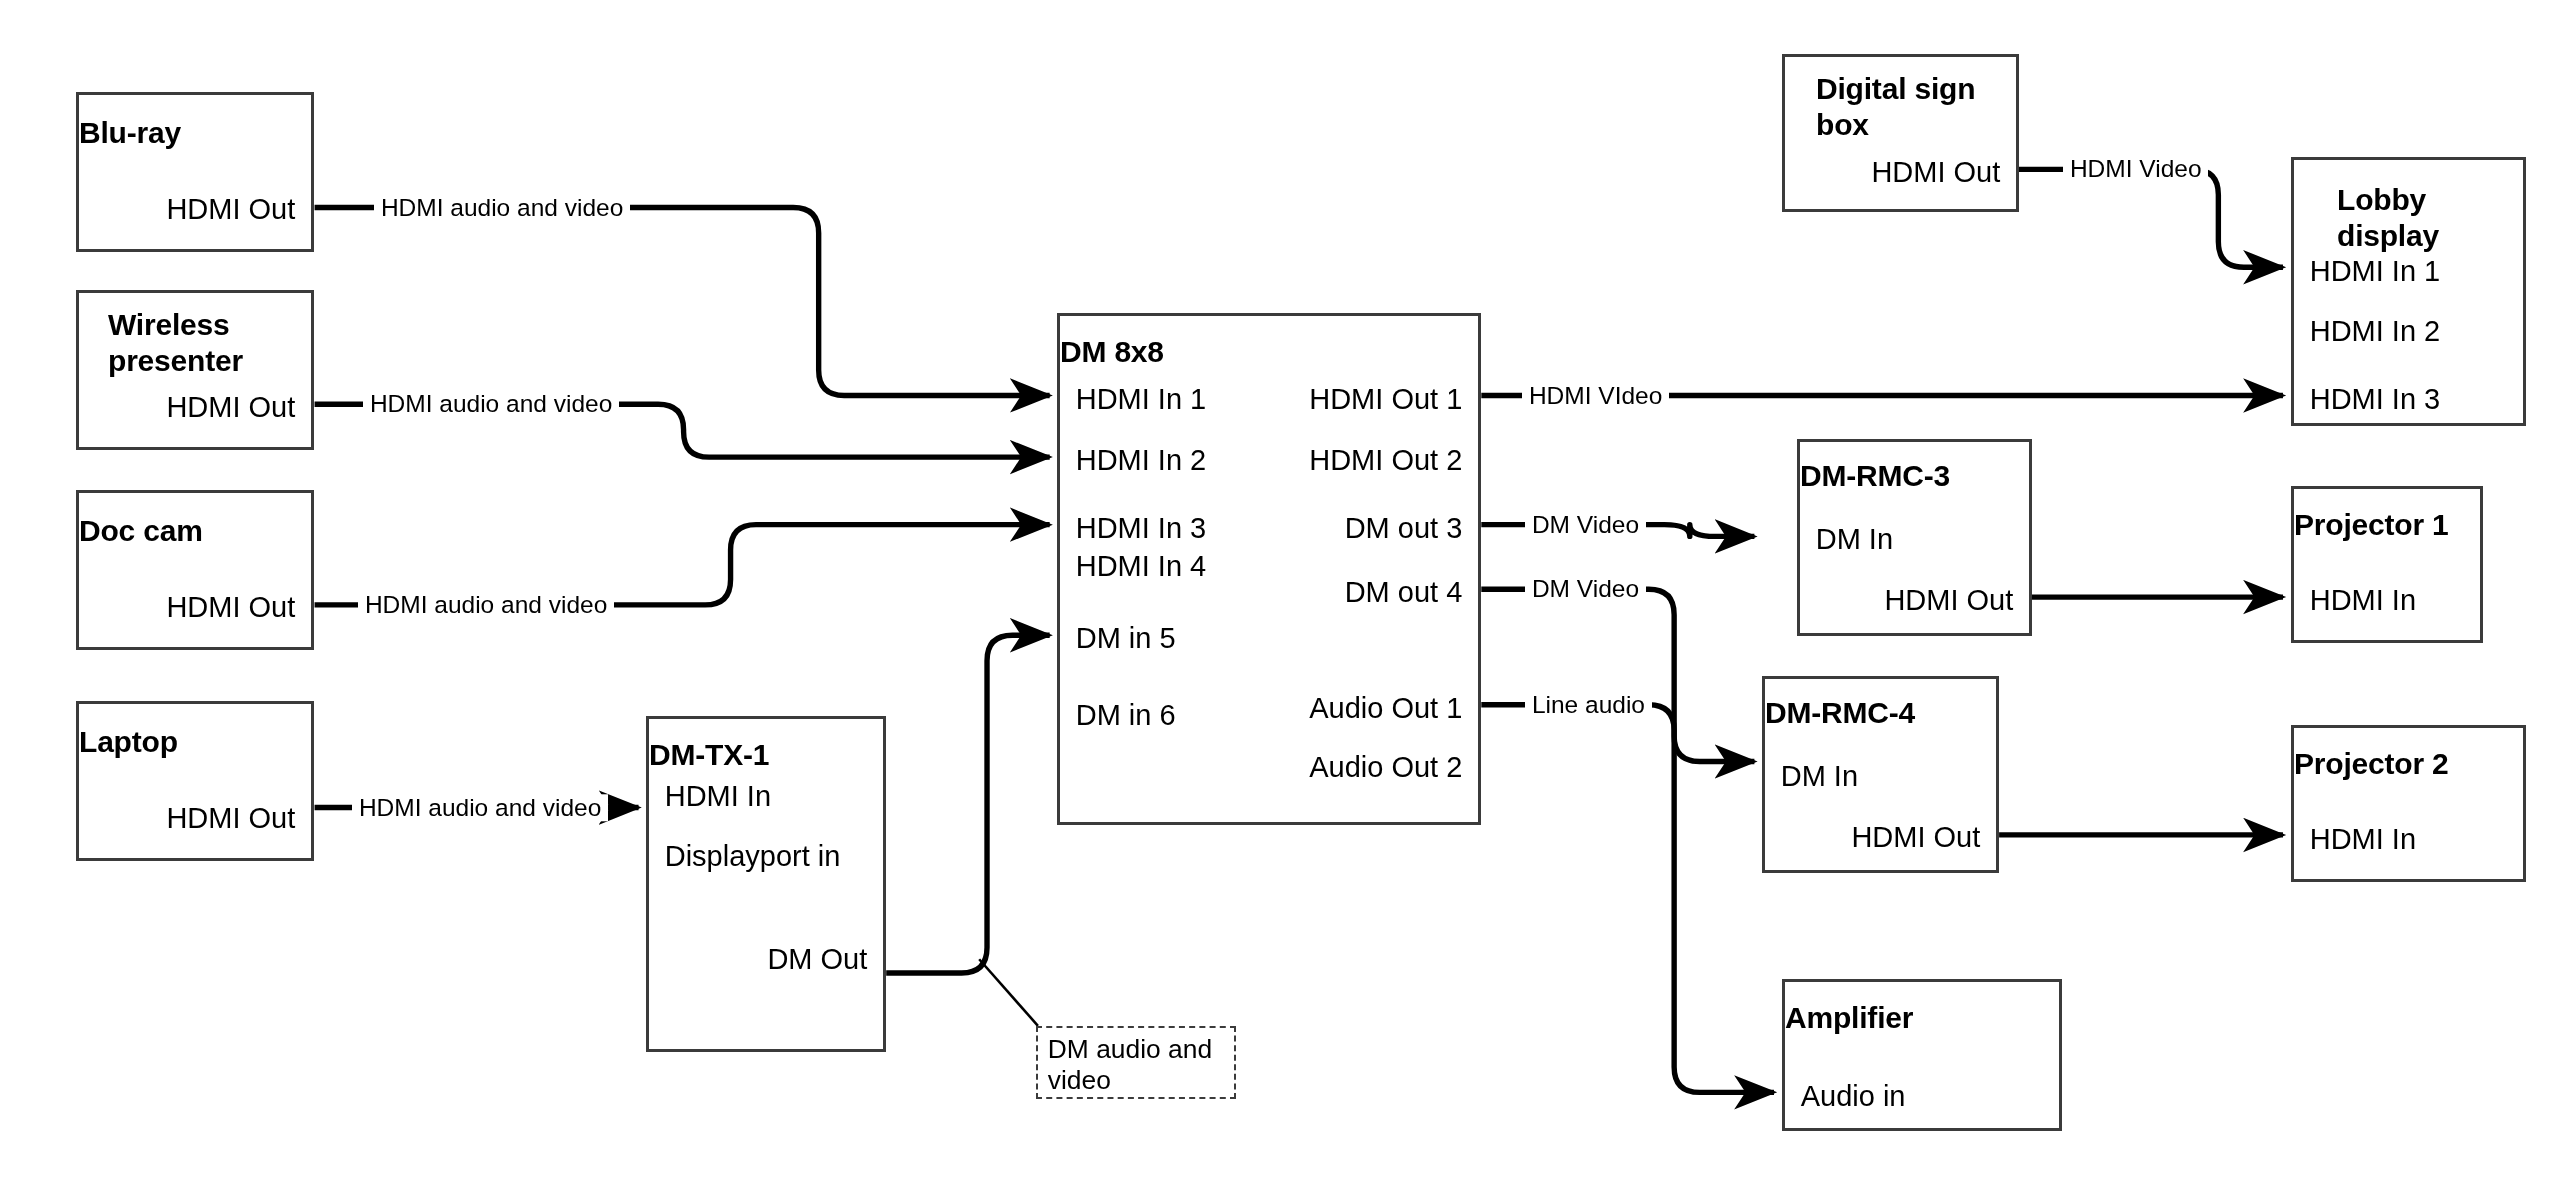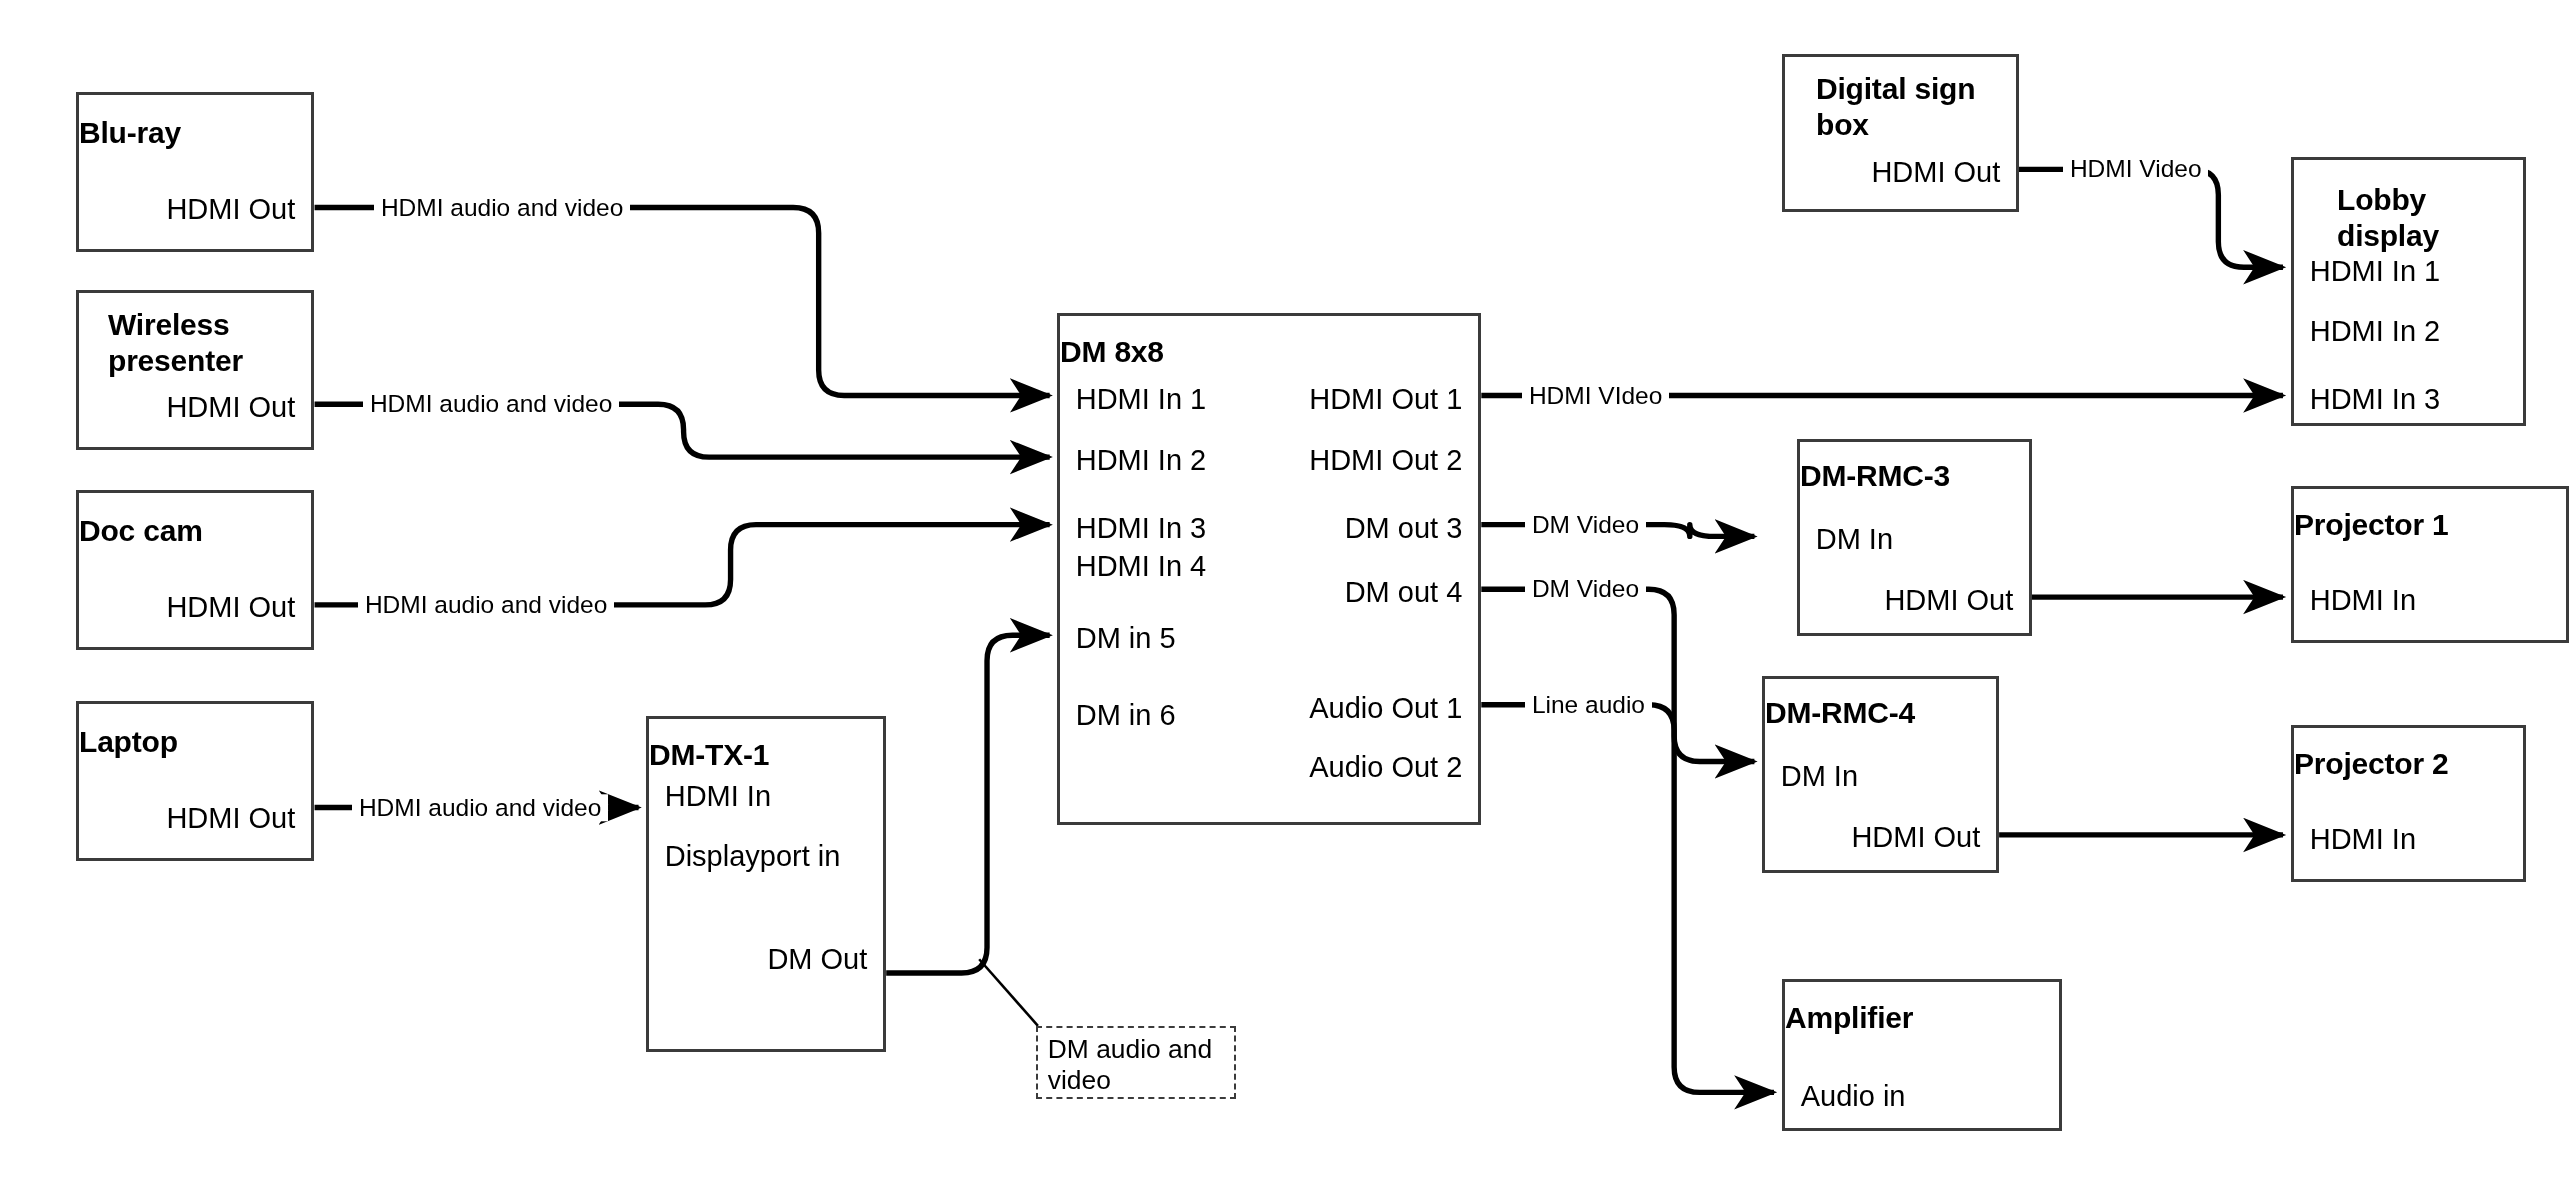--- a/index.html
+++ b/index.html
@@ -180,21 +180,21 @@
     <div class="port left" style="left:15.7px; top:81px;">DM In</div>
     <div class="port right" style="right:15.7px; top:142px;">HDMI Out</div>
   </div>
 
   <div class="node" style="left:1762px; top:676px; width:237px; height:197px;">
     <div class="node-title" style="top:15.7px;">DM-RMC-4</div>
     <div class="port left" style="left:15.7px; top:81px;">DM In</div>
     <div class="port right" style="right:15.7px; top:142px;">HDMI Out</div>
   </div>
 
-  <div class="node" style="left:2291px; top:486px; width:278px; height:157px;">
+  <div class="node" style="left:2291px; top:486px; width:192px; height:157px;">
     <div class="node-title" style="top:17.6px;">Projector 1</div>
     <div class="port left" style="left:15.7px; top:95px;">HDMI In</div>
   </div>
 
   <div class="node" style="left:2291px; top:725px; width:235px; height:157px;">
     <div class="node-title" style="top:17.6px;">Projector 2</div>
     <div class="port left" style="left:15.7px; top:95px;">HDMI In</div>
   </div>
 
   <div class="node" style="left:1782px; top:979px; width:280px; height:152px;">

